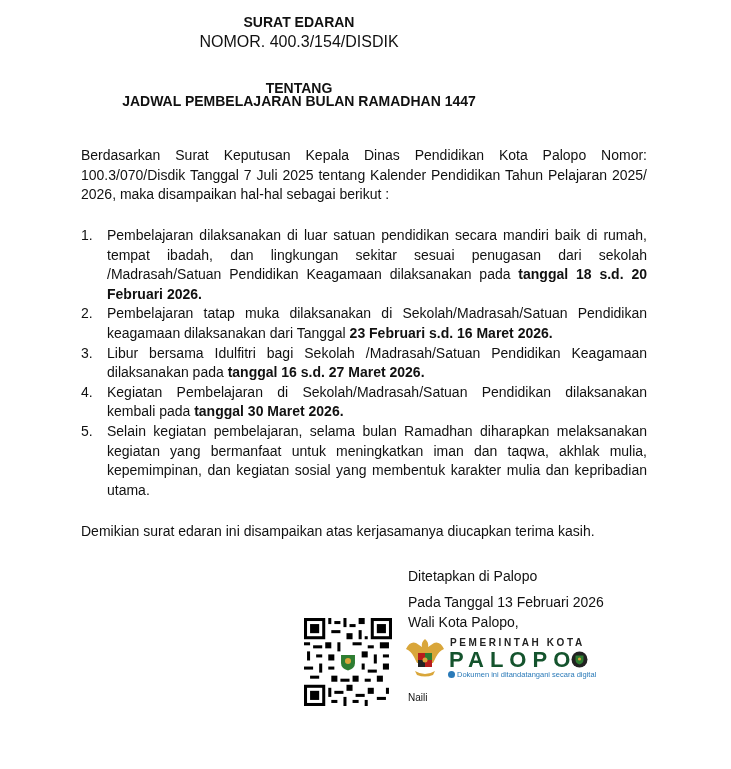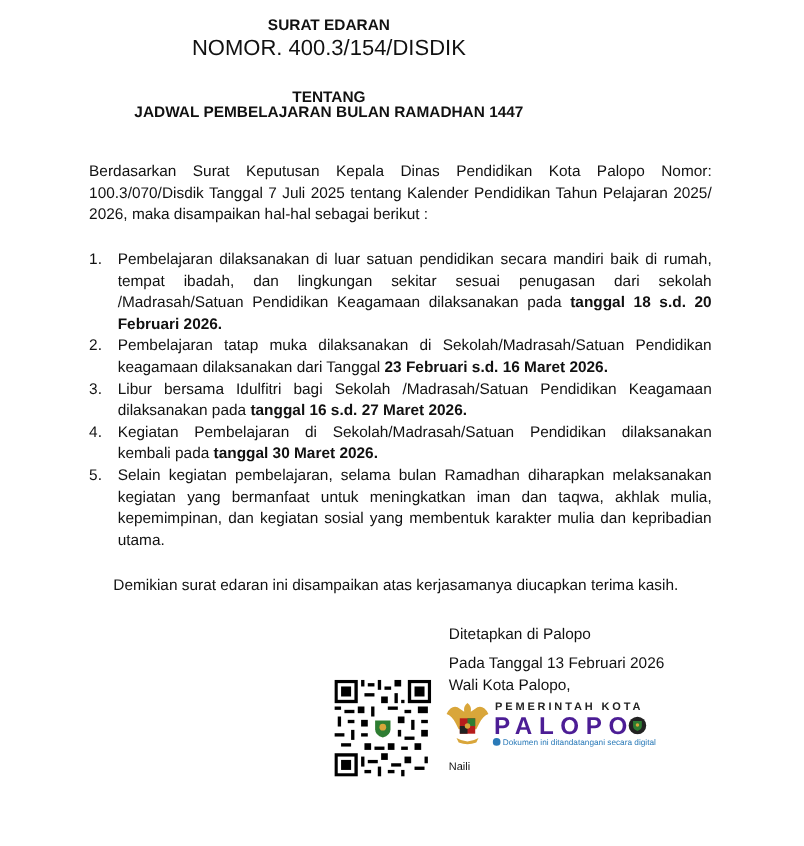--- a/index.html
+++ b/index.html
@@ -2,45 +2,45 @@
 <html><head>
   <meta charset="utf-8">
   <style>
     html, body { margin: 0; padding: 0; background: #ffffff; }
     body {
       width: 731px; height: 769px; position: relative; overflow: hidden;
       font-family: "Liberation Sans", sans-serif; color: #111111;
     }
     .hdr { position: absolute; left: 0; width: 598px; text-align: center; }
     .t1 { top: 14px; font-size: 14px; font-weight: bold; }
-    .t2 { top: 33px; font-size: 20px; }
+    .t2 { top: 33px; font-size: 16px; }
     .t3 { top: 66px; font-size: 14px; font-weight: bold; margin-top: 14px; }
     .t4 { top: 93px; font-size: 14px; font-weight: bold; }
     .para {
       position: absolute; left: 81px; width: 566px;
       font-size: 14px; line-height: 19.6px; text-align: justify;
     }
     .intro { top: 146px; }
     ol.items {
       position: absolute; left: 81px; top: 226px; width: 566px;
       margin: 0; padding: 0; list-style: none;
       font-size: 14px; line-height: 19.6px;
     }
     ol.items li { position: relative; padding-left: 26px; text-align: justify; }
     ol.items li .num { position: absolute; left: 0; top: 0; }
-    .closing { top: 522px; margin-left: 22px; }
+    .closing { top: 522px; }
     .sig { position: absolute; left: 408px; font-size: 14px; line-height: 20px; }
     .sig1 { top: 566px; }
     .sig2 { top: 592px; }
     .sig3 { top: 612px; }
     .signer { position: absolute; left: 408px; top: 692px; font-size: 10px; }
     .qr { position: absolute; left: 304px; top: 618px; width: 88px; height: 88px; }
     .logo { position: absolute; left: 405px; top: 633px; width: 185px; height: 50px; }
     .logo .pem { position: absolute; left: 45px; top: 4px; font-size: 10px; font-weight: bold; letter-spacing: 2.6px; color: #222; }
-    .logo .palopo { position: absolute; left: 44px; top: 14px; font-size: 22px; font-weight: bold; letter-spacing: 6px; color: #4c1d95; }
+    .logo .palopo { position: absolute; left: 44px; top: 14px; font-size: 22px; font-weight: bold; letter-spacing: 6px; color: #14532d; }
     .logo .digi { position: absolute; left: 43px; top: 37px; font-size: 7.5px; color: #2a7ab8; white-space: nowrap; }
     .logo .digi .dot { display: inline-block; width: 7px; height: 7px; border-radius: 50%; background: #2a7ab8; vertical-align: -1px; margin-right: 2px; }
   </style>
 </head>
 <body>
 
 <div class="hdr t1">SURAT EDARAN</div>
 <div class="hdr t2">NOMOR. 400.3/154/DISDIK</div>
 <div class="hdr t3">TENTANG</div>
 <div class="hdr t4">JADWAL PEMBELAJARAN BULAN RAMADHAN 1447</div>

